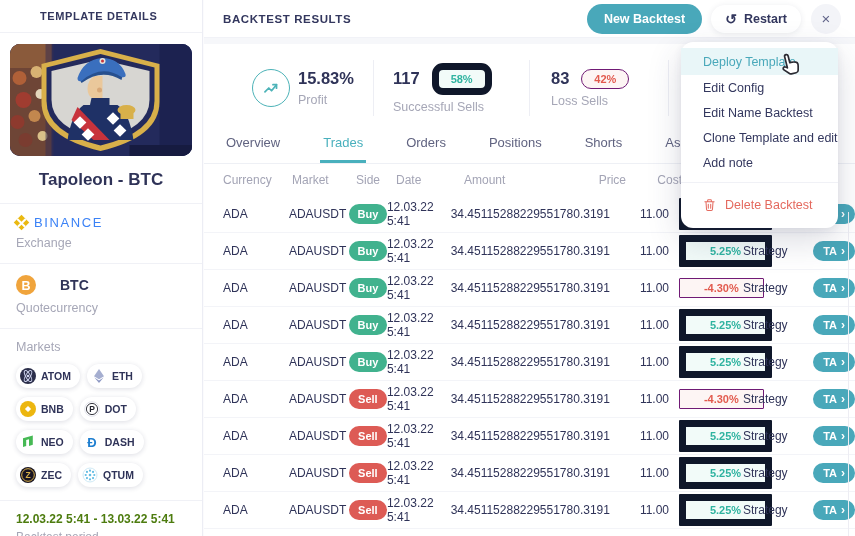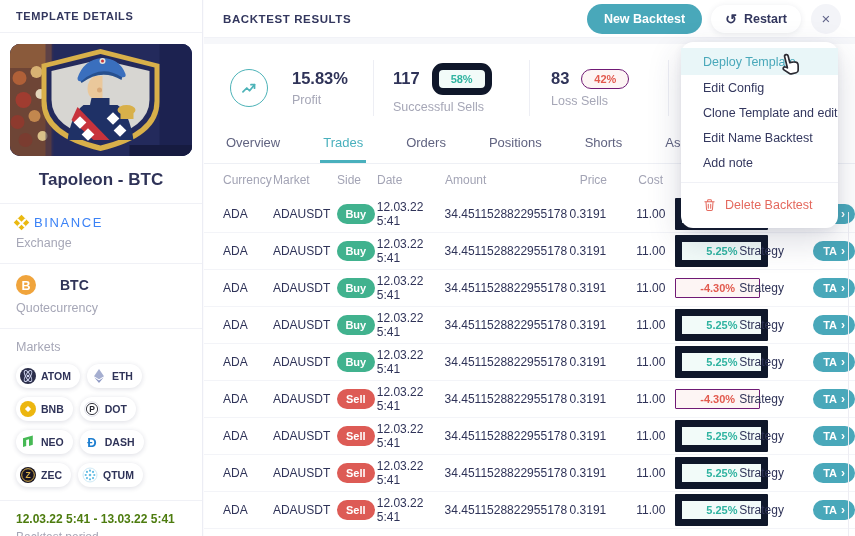--- a/index.html
+++ b/index.html
@@ -3,21 +3,21 @@
 <meta charset="utf-8">
 <style>
   * { margin:0; padding:0; box-sizing:border-box; font-family:"Liberation Sans", sans-serif; }
   html,body { width:855px; height:536px; }
   body { background:#fff; overflow:hidden; }
   .app { position:relative; width:855px; height:536px; background:#fbfbfd; overflow:hidden; }
 
   
   .sidebar { position:absolute; left:0; top:0; width:203px; height:536px; background:#fff; border-right:1px solid #ecedf4; z-index:5; }
   .sb-header { height:33px; display:flex; align-items:center; padding:0 16px; border-bottom:1px solid #f0f1f6; }
-  .sb-header span { font-size:11px; font-weight:bold; color:#33375e; letter-spacing:.6px; }
+  .sb-header span { font-size:11px; font-weight:bold; color:#33375e; letter-spacing:.6px;margin-left:24px; }
   .sb-image { margin:11px 10px 6px; height:112px; border-radius:10px; overflow:hidden; background:#232a5c; }
   .sb-image svg { width:100%; height:100%; display:block; }
   .sb-title { text-align:center; font-size:17px; font-weight:bold; color:#2f3358; padding:8px 4px 13px; border-bottom:1px solid #f0f1f6; }
   .sb-section { padding:11px 16px 13px; border-bottom:1px solid #f0f1f6; }
   .row-c { display:flex; align-items:center; gap:7px; }
   .bn-mark { width:11px; height:11px; background:#eab911; transform:rotate(45deg); position:relative; flex:none; }
   .bn-mark::before { content:""; position:absolute; inset:0;
       background:linear-gradient(#fff,#fff) center/100% 2px no-repeat, linear-gradient(#fff,#fff) center/2px 100% no-repeat; }
   .bn-text { color:#3b82f6; font-weight:normal; letter-spacing:1.6px; font-size:13px; }
   .muted { color:#a6a7b7; font-size:12.5px; margin-top:6px; }
@@ -39,39 +39,39 @@
   .btn-restart { margin-left:9px; background:#fff; color:#33375e; font-size:12.5px; font-weight:bold; border:none; border-radius:15px; padding:7px 14px;
       display:flex; align-items:center; gap:7px; box-shadow:0 1px 6px rgba(40,45,80,.10); cursor:pointer; }
   .restart-glyph { font-size:14px; line-height:1; color:#33375e; }
   .btn-close { margin-left:10px; width:30px; height:30px; border:none; border-radius:50%; background:#f3f4f8; color:#62658a; font-size:15px;
       display:flex; align-items:center; justify-content:center; cursor:pointer; }
   .band { height:6px; background:#f6f7fa; }
   .content { background:#fff; height:492px; position:relative; }
 
   .stats { display:flex; padding-top:16px; }
   .stat { height:56px; border-right:1px solid #edeef4; display:flex; align-items:center; }
-  .stat.s1 { width:170px; padding-left:26px; gap:24px; }
+  .stat.s1 { width:170px; padding-left:48px; gap:8px; }
   .stat.s2 { width:156px; padding-left:19px; }
   .stat.s3 { width:139px; padding-left:21px; }
   .profit-icon { width:38px; height:38px; border-radius:50%; border:1.6px solid #4db3b8; display:flex; align-items:center; justify-content:center; flex:none; }
   .profit-icon svg { width:22px; height:22px; }
   .stat-vrow { display:flex; align-items:center; gap:12px; }
   .stat-value { font-size:16.5px; font-weight:bold; color:#2f3358; }
   .stat-label { font-size:12.5px; color:#a6a7b7; margin-top:5px; }
   .pct-pill { font-size:11px; font-weight:bold; border-radius:11px; padding:3px 12px; }
   .pos { color:#2fb3a0; background:#f2fbf9; border:7px solid #0f172a; }
   .neg { color:#e25a4e; background:#fdf5f4; border:1px solid #701a75; }
 
   .tabs { display:flex; gap:37px; margin-top:8px; height:40px; padding-left:19px; border-bottom:1px solid #eef0f5; }
   .tab { font-size:13px; color:#606380; display:flex; align-items:center; padding:0 3px; border-bottom:3px solid transparent; cursor:pointer; }
   .tab.active { color:#49b0bd; border-bottom-color:#49b0bd; }
 
   .thead { display:flex; align-items:center; height:32px; padding-left:19px; color:#a3a4b5; font-size:12px; }
   .tr { display:flex; align-items:center; height:37px; padding-left:19px; border-bottom:1px solid #f3f4f8; font-size:12px; color:#2f3358; }
-  .c0{width:50px;} .c1{width:64px;} .c2{width:40px;} .c3{width:68px;} .c4{width:124px;}
+  .c0{width:50px;} .c1{width:64px;margin-left:19px;} .c2{width:40px;} .c3{width:68px;} .c4{width:124px;}
   .c5{width:38px; text-align:right;} .c6{width:26px; margin-left:30px; text-align:right;}
   .c7{width:58px; margin-left:13px;} .c8{width:60px; margin-left:6px;} .c9{margin-left:14px;}
   .thead .c7{ padding-left:10px; }
   .badge-side { display:inline-block; width:38px; text-align:center; border-radius:11px; color:#fff; font-size:11px; font-weight:bold; padding:4px 0; }
   .badge-buy { background:#41b28e; } .badge-sell { background:#dd5b55; }
   .pill-sm { display:inline-block; font-size:11px; font-weight:bold; border-radius:1px; padding:3px 24px; }
   .ta-badge { display:inline-flex; align-items:center; gap:4px; background:#49a8ba; color:#fff; font-size:11px; font-weight:bold; border-radius:11px; padding:4px 10px; cursor:pointer; }
   .ta-chev { font-size:12px; line-height:1; }
   .vscroll { position:absolute; left:644px; top:168px; bottom:0; width:1px; background:#ededf3; }
 
@@ -441,22 +441,22 @@
           </div>
         </div>
       <div class="vscroll"></div>
     </div>
   </div>
 
   <div class="menu">
     <div id="menu-items">
         <div class="menu-item hovered">Deploy Template</div>
         <div class="menu-item">Edit Config</div>
+        <div class="menu-item">Edit Name Backtest</div>
         <div class="menu-item">Clone Template and edit</div>
-        <div class="menu-item">Edit Name Backtest</div>
         <div class="menu-item">Add note</div>
       </div>
     <div class="menu-div"></div>
     <div class="menu-delete">
       <svg viewBox="0 0 14 15">
         <path d="M2 4h10 M5 4V2.6c0-.4.3-.7.7-.7h2.6c.4 0 .7.3.7.7V4 M3.2 4l.6 8.2c0 .7.6 1.2 1.3 1.2h3.8c.7 0 1.3-.5 1.3-1.2L10.8 4 M5.7 6.8v4.2 M8.3 6.8v4.2" stroke="#e4695e" stroke-width="1.1" fill="none" stroke-linecap="round"></path>
       </svg>
       <span>Delete Backtest</span>
     </div>
     <svg class="cursor-hand" viewBox="0 0 24 24">

